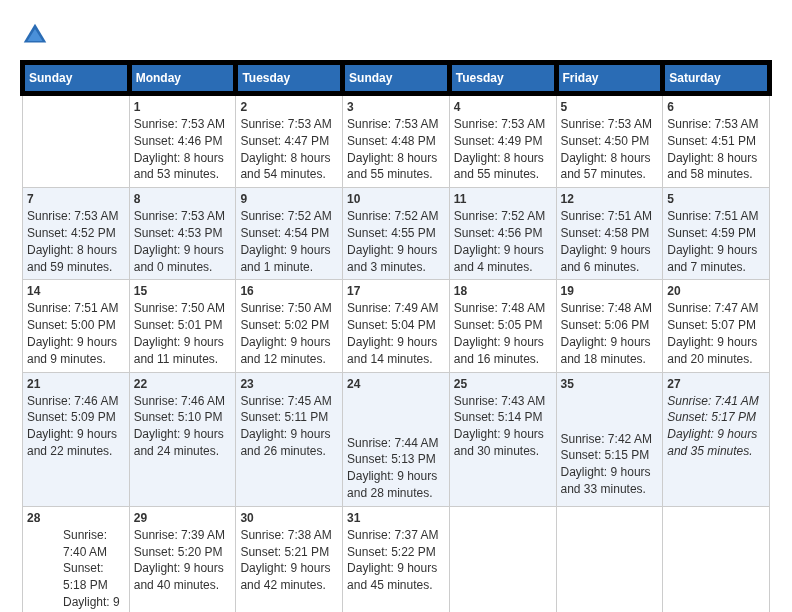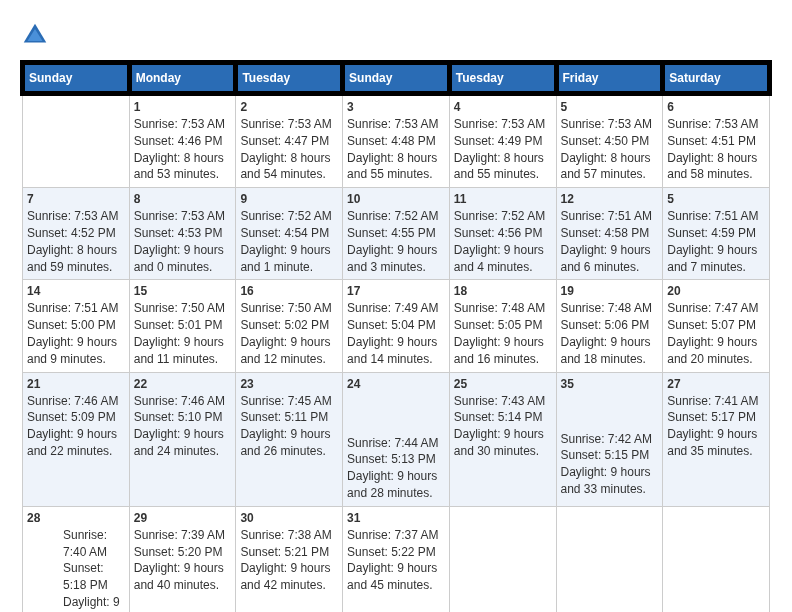--- a/index.html
+++ b/index.html
@@ -312,21 +312,21 @@
         </td>
         <td>
           <div class="day-num">35</div>
           <div class="day-info" style="white-space: pre-line; margin-top: 40px;">Sunrise: 7:42 AM
 Sunset: 5:15 PM
 Daylight: 9 hours
 and 33 minutes.</div>
         </td>
         <td>
           <div class="day-num">27</div>
-          <div class="day-info" style="white-space: pre-line;">Sunrise: 7:41 AM
+          <div class="day-info" style="white-space: pre-line; font-style: italic;">Sunrise: 7:41 AM
 Sunset: 5:17 PM
 Daylight: 9 hours
 and 35 minutes.</div>
         </td>
       </tr>
       <tr>
         <td>
           <div class="day-num">28</div>
           <div class="day-info" style="white-space: pre-line; margin-left: 36px;">Sunrise: 7:40 AM
 Sunset: 5:18 PM

